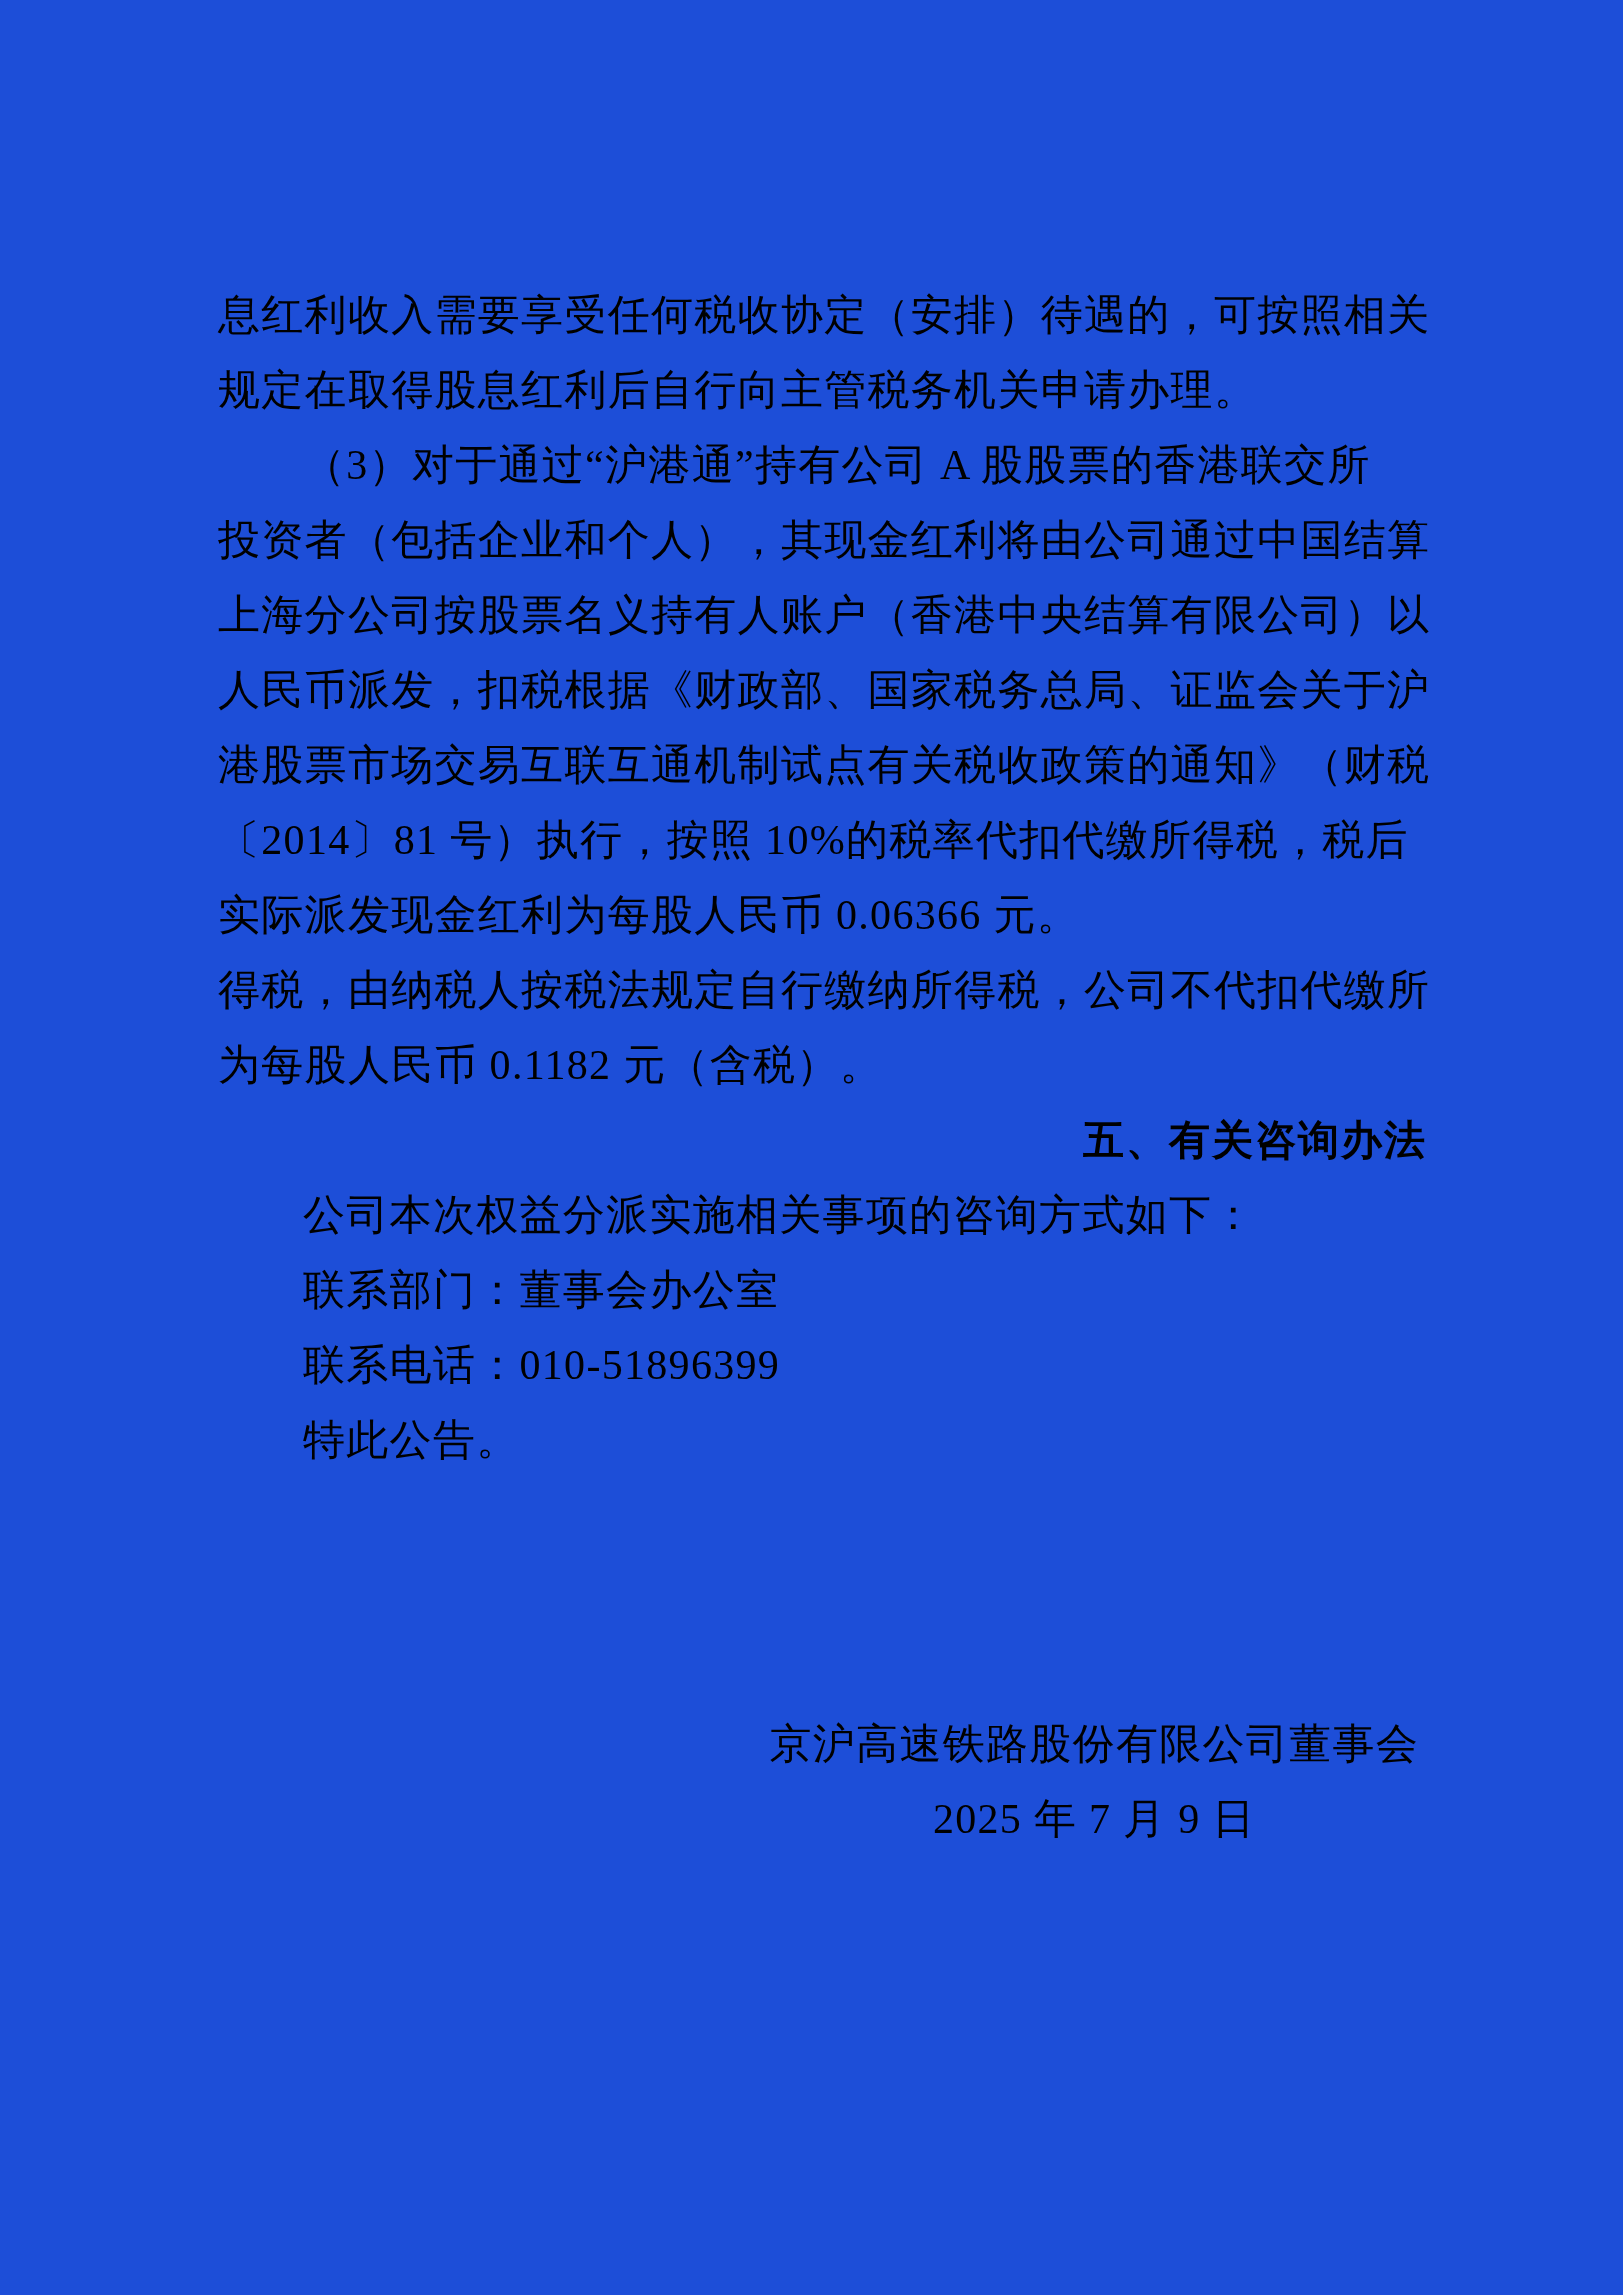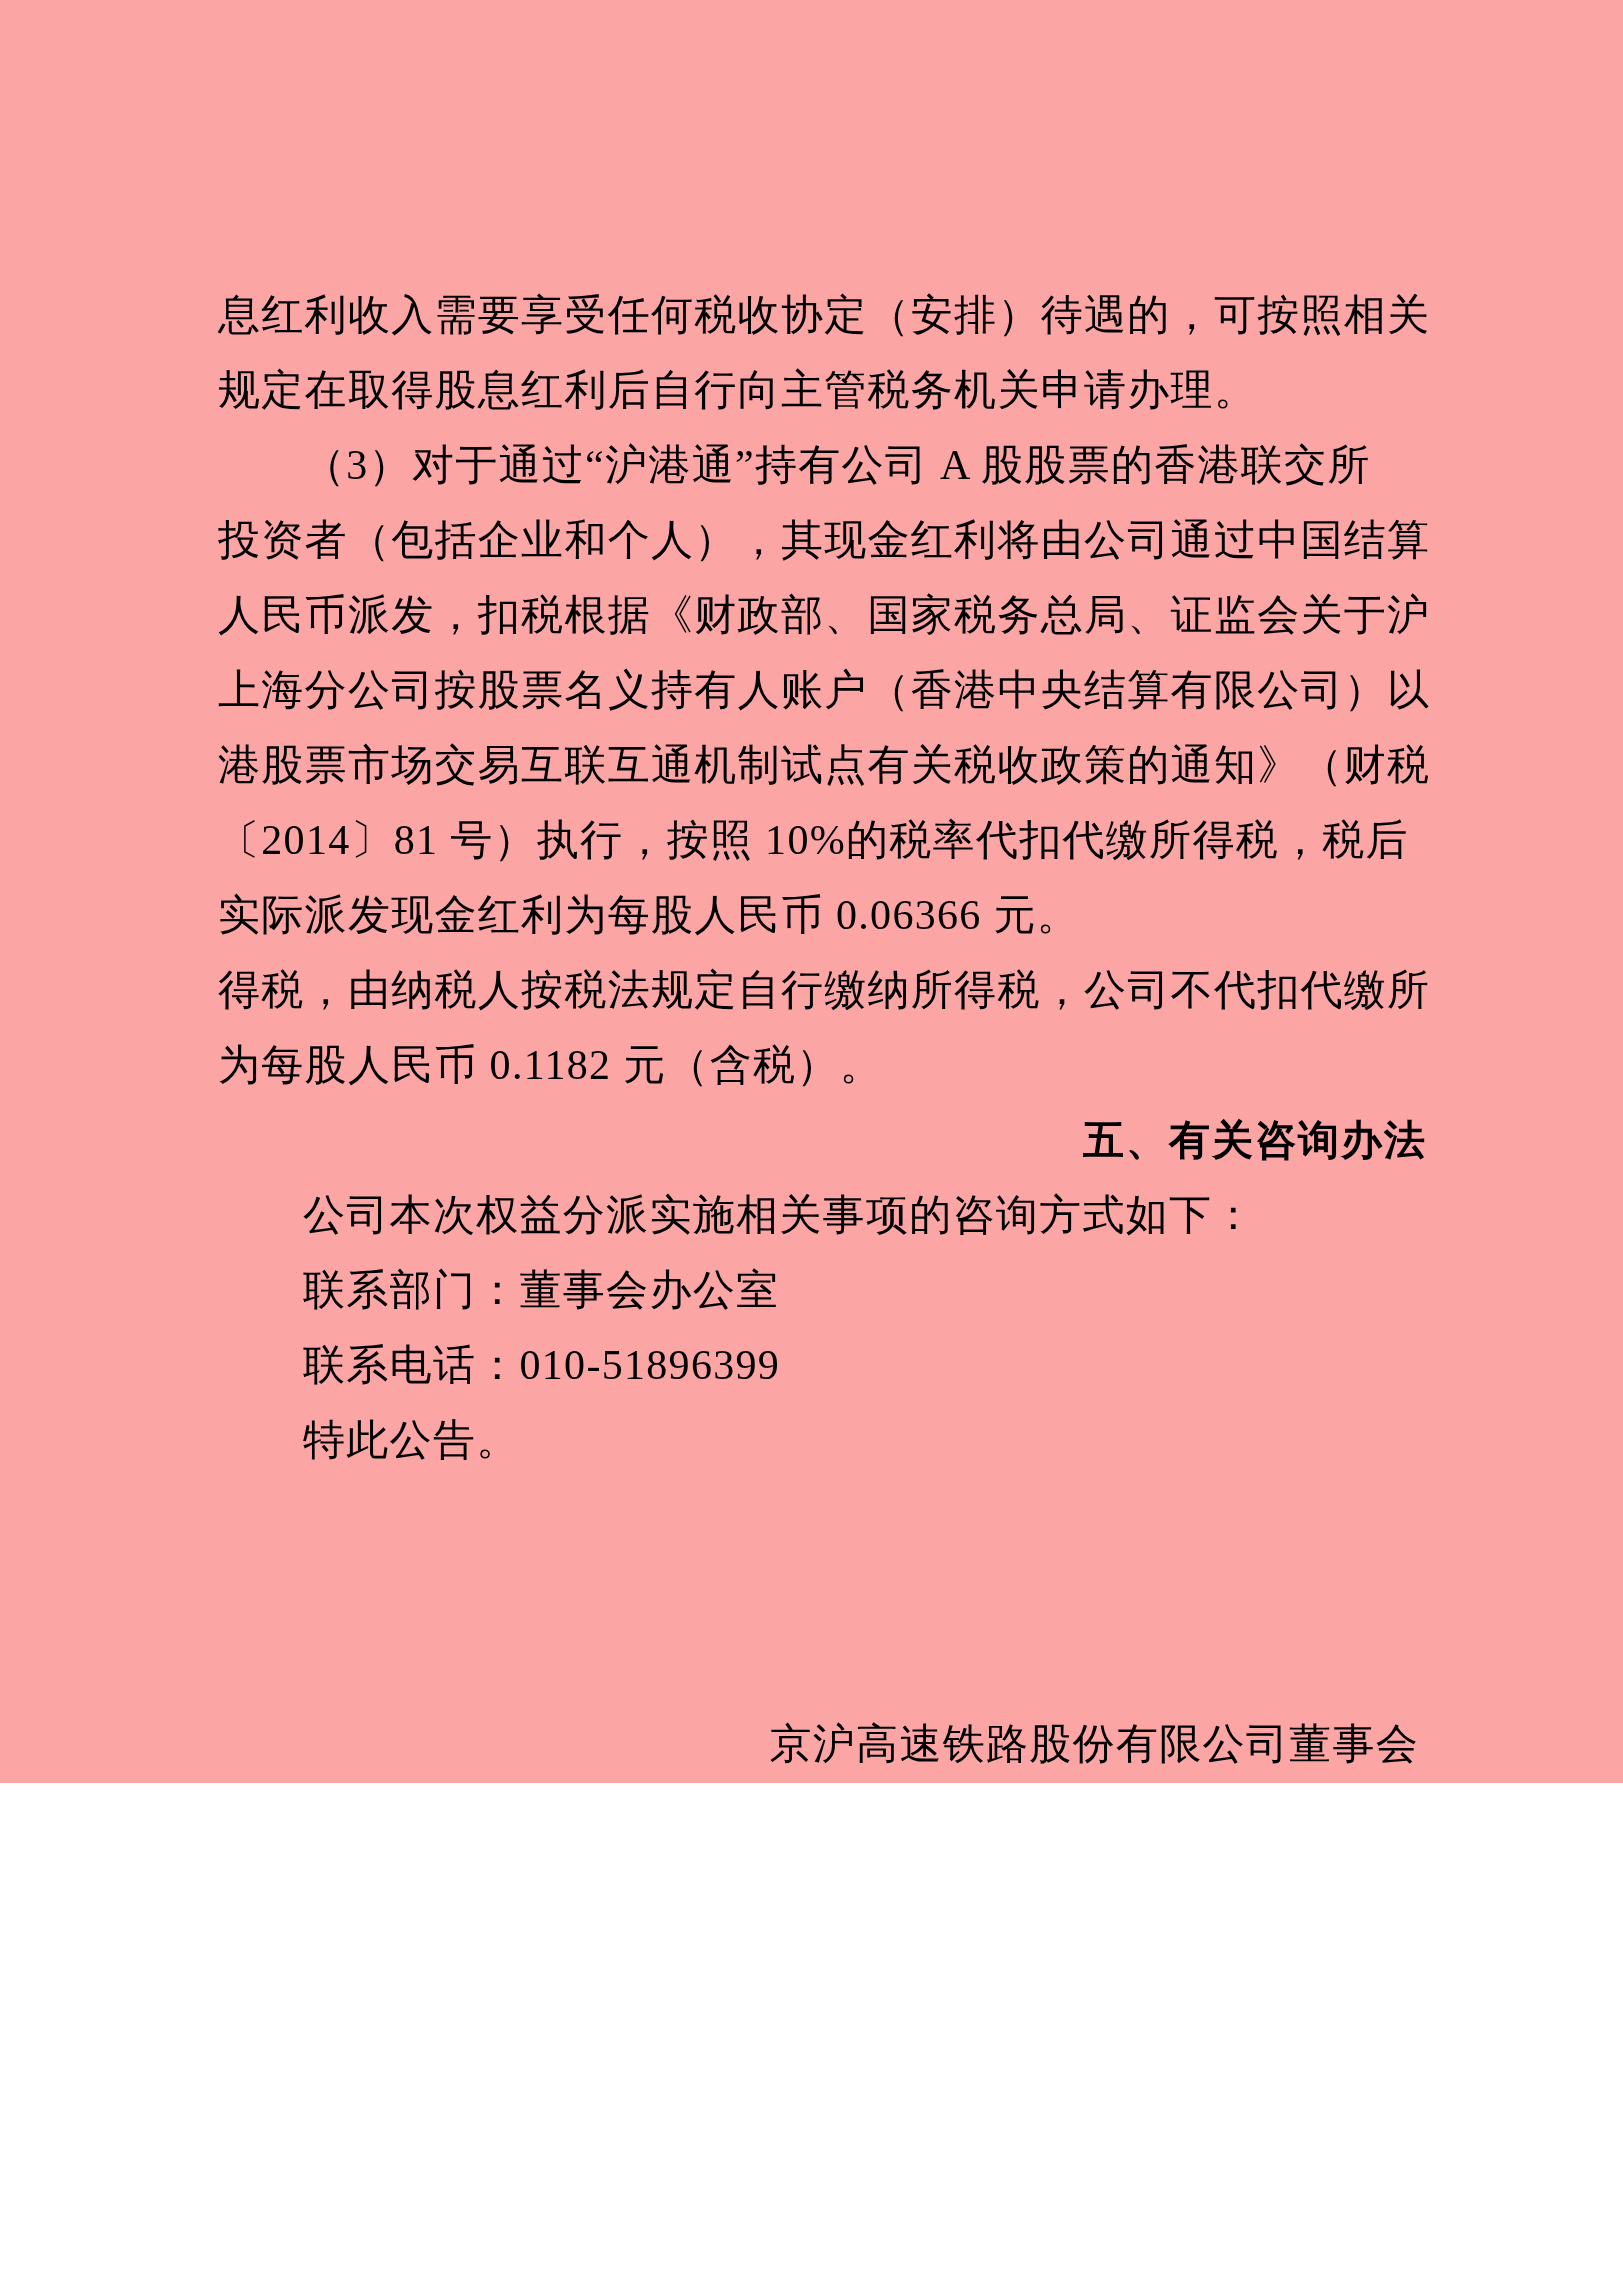--- a/index.html
+++ b/index.html
@@ -3,22 +3,22 @@
 <meta charset="utf-8">
 <style>
   html, body {
     margin: 0;
     padding: 0;
     background: #ffffff;
   }
   .page {
     position: relative;
     width: 1623px;
-    height: 1783px;
-    background: #fca5a5;
+    height: 2295px;
+    background: #1d4ed8;
     color: #000000;
     font-family: "Liberation Serif", "DejaVu Serif", serif;
     overflow: hidden;
   }
   .content {
     position: absolute;
     left: 218px;
     top: 278px;
     width: 1209px;
   }
@@ -50,22 +50,22 @@
 </style>
 </head>
 <body>
 
 <div class="page">
   <div class="content">
       <div class="line">息红利收入需要享受任何税收协定（安排）待遇的，可按照相关</div>
       <div class="line">规定在取得股息红利后自行向主管税务机关申请办理。</div>
       <div class="line indent">（3）对于通过“沪港通”持有公司 A 股股票的香港联交所</div>
       <div class="line">投资者（包括企业和个人），其现金红利将由公司通过中国结算</div>
+      <div class="line">上海分公司按股票名义持有人账户（香港中央结算有限公司）以</div>
       <div class="line">人民币派发，扣税根据《财政部、国家税务总局、证监会关于沪</div>
-      <div class="line">上海分公司按股票名义持有人账户（香港中央结算有限公司）以</div>
       <div class="line">港股票市场交易互联互通机制试点有关税收政策的通知》（财税</div>
       <div class="line">〔2014〕81 号）执行，按照 10%的税率代扣代缴所得税，税后</div>
       <div class="line">实际派发现金红利为每股人民币 0.06366 元。</div>
       <div class="line">得税，由纳税人按税法规定自行缴纳所得税，公司不代扣代缴所</div>
       <div class="line">为每股人民币 0.1182 元（含税）。</div>
       <div class="line heading-line indent">五、有关咨询办法</div>
       <div class="line indent">公司本次权益分派实施相关事项的咨询方式如下：</div>
       <div class="line indent">联系部门：董事会办公室</div>
       <div class="line indent">联系电话：010-51896399</div>
       <div class="line indent">特此公告。</div>

